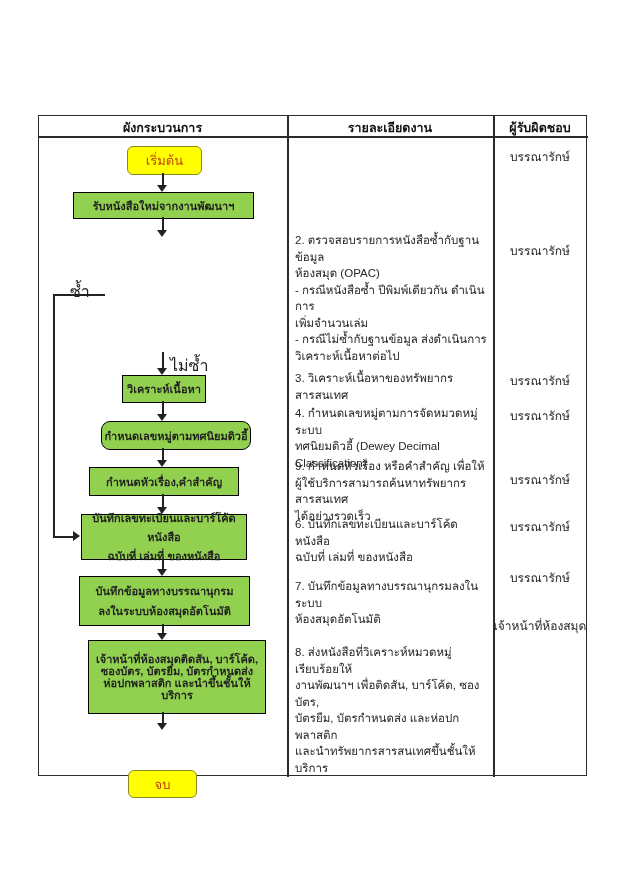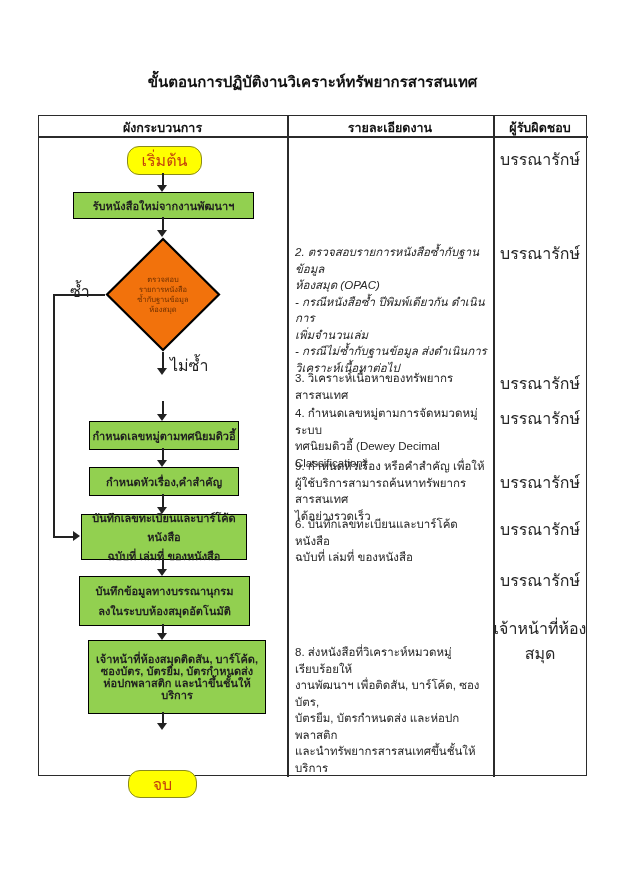--- a/index.html
+++ b/index.html
@@ -10,26 +10,26 @@
   
   .t-outer{position:absolute;left:38px;top:115px;width:547px;height:659px;
            border:1.5px solid #2b2b2b;}
   .t-v{position:absolute;top:115px;width:1.5px;height:662px;background:#2b2b2b;}
   .t-h{position:absolute;left:38px;top:136px;width:550px;height:1.5px;background:#2b2b2b;}
   .th-label{position:absolute;top:118px;text-align:center;font-weight:bold;font-size:12.5px;color:#111;}
   
   .detail{position:absolute;left:295px;width:194px;font-size:11.5px;line-height:16.5px;
           white-space:pre-line;color:#262626;}
   
-  .resp{position:absolute;left:493px;width:94px;text-align:center;font-size:16px;color:#262626;}
+  .resp{position:absolute;left:493px;width:94px;text-align:center;font-size:12px;color:#262626;}
   
   .terminator{position:absolute;background:var(--terminator-fill,#ffff00);
-              border:1.5px solid #8a8a1c;border-radius:12px;
+              border:1.5px solid #8a8a1c;border-radius:6px;
               display:flex;align-items:center;justify-content:center;
-              font-size:16px;color:var(--terminator-text,#c3410c);}
+              font-size:13px;color:var(--terminator-text,#c3410c);}
   .process{position:absolute;background:var(--process-fill,#92d050);
            border:1.5px solid #000;display:flex;align-items:center;justify-content:center;
            text-align:center;font-size:11px;color:var(--process-text,#1f1f1f);white-space:pre-line;font-weight:bold;}
   .diamond-wrap{position:absolute;left:105px;top:237px;width:116px;height:115px;}
   .diamond-wrap svg{position:absolute;left:0;top:0;}
   .diamond-text{position:absolute;left:0;top:0;width:116px;height:115px;
                 display:flex;flex-direction:column;align-items:center;justify-content:center;
                 font-size:7.5px;line-height:10px;color:var(--decision-text,#6b2e00);text-align:center;}
   .flow-label{position:absolute;font-size:16px;color:#1f1f1f;}
   
@@ -40,68 +40,57 @@
   .bline{position:absolute;background:#222;}
   .ahead-right{position:absolute;width:0;height:0;
                border-top:5.5px solid transparent;border-bottom:5.5px solid transparent;
                border-left:7px solid #222;}
 </style>
 </head>
 <body>
 
 <div class="page">
 
-  <div class="title">ขั้นตอนการปฏิบัติงานวิเคราะห์ทรัพยากรสารสนเทศ</div>
 
   <div class="t-outer"></div>
   <div class="t-v" style="left:287px;"></div>
   <div class="t-v" style="left:493px;"></div>
   <div class="t-h"></div>
 
   <div class="th-label" style="left:38px;width:249px;">ผังกระบวนการ</div>
   <div class="th-label" style="left:287px;width:206px;">รายละเอียดงาน</div>
   <div class="th-label" style="left:493px;width:94px;">ผู้รับผิดชอบ</div>
 
   <div class="terminator" style="left:127px;top:146px;width:73px;height:27px;">เริ่มต้น</div>
 
   <div class="aline" style="top:173px;height:13px;"></div>
   <div class="ahead-down" style="top:185px;"></div>
 
   <div class="process" style="left:73px;top:192px;width:179px;height:25px;">รับหนังสือใหม่จากงานพัฒนาฯ</div>
 
   <div class="aline" style="top:217px;height:14px;"></div>
   <div class="ahead-down" style="top:230px;"></div>
 
-  <div class="diamond-wrap">
-    <svg width="116" height="115" viewBox="0 0 116 115">
-      <polygon points="58,2 114,57.5 58,113 2,57.5" fill="#f2720c" stroke="#000000" stroke-width="2.2"></polygon>
-    </svg>
-    <div class="diamond-text">
-      <div>ตรวจสอบ</div>
-      <div>รายการหนังสือ</div>
-      <div>ซ้ำกับฐานข้อมูล</div>
-      <div>ห้องสมุด</div>
-    </div>
-  </div>
 
   <div class="flow-label" style="left:70px;top:279px;">ซ้ำ</div>
   <div class="bline" style="left:53px;top:294px;width:52px;height:2px;"></div>
   <div class="bline" style="left:53px;top:294px;width:2px;height:244px;"></div>
   <div class="bline" style="left:53px;top:536px;width:21px;height:2px;"></div>
   <div class="ahead-right" style="left:73px;top:531px;"></div>
 
   <div class="flow-label" style="left:170px;top:353px;">ไม่ซ้ำ</div>
   <div class="aline" style="top:352px;height:17px;"></div>
   <div class="ahead-down" style="top:368px;"></div>
 
+  <div class="process" style="left:122px;top:375px;width:82px;height:26px;">วิเคราะห์เนื้อหา</div>
 
   <div class="aline" style="top:401px;height:14px;"></div>
   <div class="ahead-down" style="top:414px;"></div>
 
-  <div class="process" style="left:89px;top:421px;width:148px;height:27px;">กำหนดเลขหมู่ตามทศนิยมดิวอี้</div>
+  <div class="process" style="left:101px;top:421px;width:148px;height:27px;border-radius:9px;">กำหนดเลขหมู่ตามทศนิยมดิวอี้</div>
 
   <div class="aline" style="top:448px;height:13px;"></div>
   <div class="ahead-down" style="top:460px;"></div>
 
   <div class="process" style="left:89px;top:467px;width:148px;height:27px;">กำหนดหัวเรื่อง,คำสำคัญ</div>
 
   <div class="aline" style="top:494px;height:14px;"></div>
   <div class="ahead-down" style="top:507px;"></div>
 
   <div class="process" style="left:81px;top:514px;width:164px;height:44px;line-height:19px;">บันทึกเลขทะเบียนและบาร์โค้ดหนังสือ
@@ -118,34 +107,36 @@
 
   <div class="process" style="left:88px;top:640px;width:176px;height:72px;line-height:12px;">เจ้าหน้าที่ห้องสมุดติดสัน, บาร์โค้ด,
 ซองบัตร, บัตรยืม, บัตรกำหนดส่ง
 ห่อปกพลาสติก และนำขึ้นชั้นให้บริการ</div>
 
   <div class="aline" style="top:712px;height:12px;"></div>
   <div class="ahead-down" style="top:723px;"></div>
 
   <div class="terminator" style="left:128px;top:730px;width:67px;height:26px;margin-top:40px;">จบ</div>
 
-  <div class="detail" style="top:244px;font-style:italic;">2. ตรวจสอบรายการหนังสือซ้ำกับฐานข้อมูล
+  <div class="detail" style="top:232px;">2. ตรวจสอบรายการหนังสือซ้ำกับฐานข้อมูล
 ห้องสมุด (OPAC)
 - กรณีหนังสือซ้ำ ปีพิมพ์เดียวกัน ดำเนินการ
 เพิ่มจำนวนเล่ม
 - กรณีไม่ซ้ำกับฐานข้อมูล ส่งดำเนินการ
 วิเคราะห์เนื้อหาต่อไป</div>
   <div class="detail" style="top:370px;">3. วิเคราะห์เนื้อหาของทรัพยากรสารสนเทศ</div>
   <div class="detail" style="top:405px;">4. กำหนดเลขหมู่ตามการจัดหมวดหมู่ระบบ
 ทศนิยมดิวอี้ (Dewey Decimal Classification)</div>
   <div class="detail" style="top:458px;">9. กำหนดหัวเรื่อง หรือคำสำคัญ เพื่อให้
 ผู้ใช้บริการสามารถค้นหาทรัพยากรสารสนเทศ
 ได้อย่างรวดเร็ว</div>
   <div class="detail" style="top:516px;">6. บันทึกเลขทะเบียนและบาร์โค้ดหนังสือ
 ฉบับที่ เล่มที่ ของหนังสือ</div>
+  <div class="detail" style="top:578px;">7. บันทึกข้อมูลทางบรรณานุกรมลงในระบบ
+ห้องสมุดอัตโนมัติ</div>
   <div class="detail" style="top:644px;">8. ส่งหนังสือที่วิเคราะห์หมวดหมู่เรียบร้อยให้
 งานพัฒนาฯ เพื่อติดสัน, บาร์โค้ด, ซองบัตร,
 บัตรยืม, บัตรกำหนดส่ง และห่อปกพลาสติก
 และนำทรัพยากรสารสนเทศขึ้นชั้นให้บริการ</div>
 
   <div class="resp" style="top:147px;">บรรณารักษ์</div>
   <div class="resp" style="top:241px;">บรรณารักษ์</div>
   <div class="resp" style="top:371px;">บรรณารักษ์</div>
   <div class="resp" style="top:406px;">บรรณารักษ์</div>
   <div class="resp" style="top:470px;">บรรณารักษ์</div>

